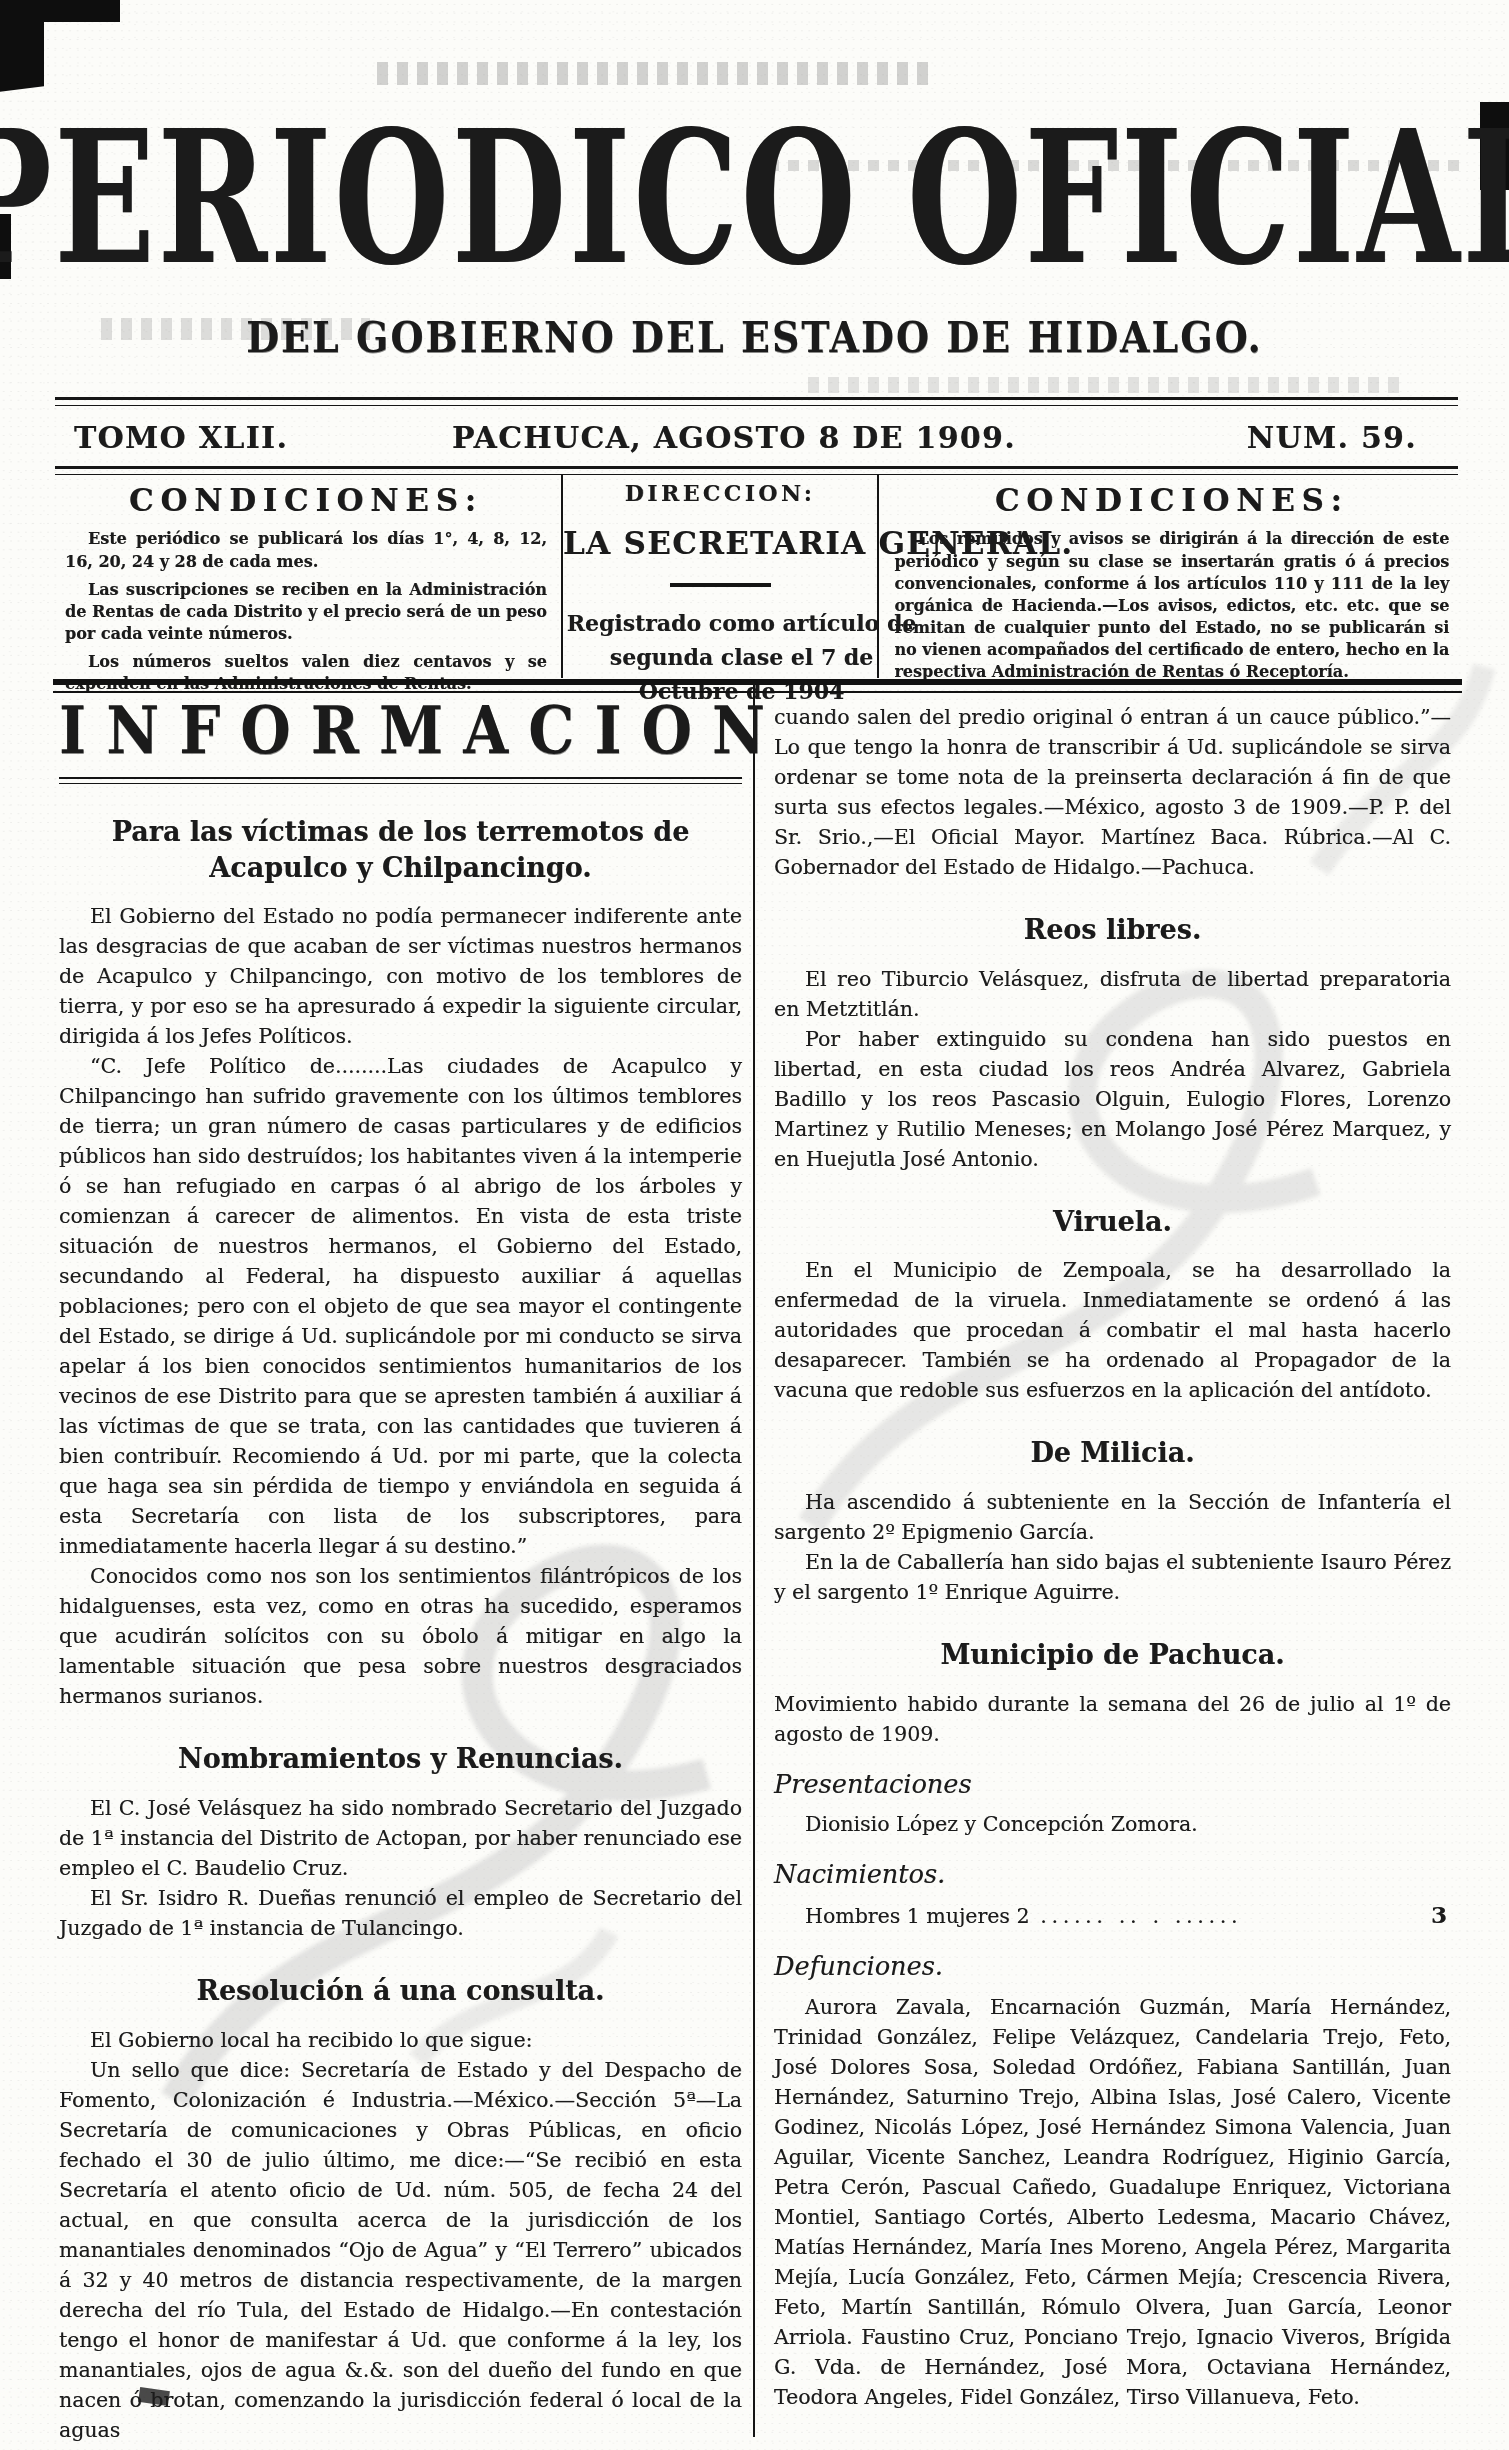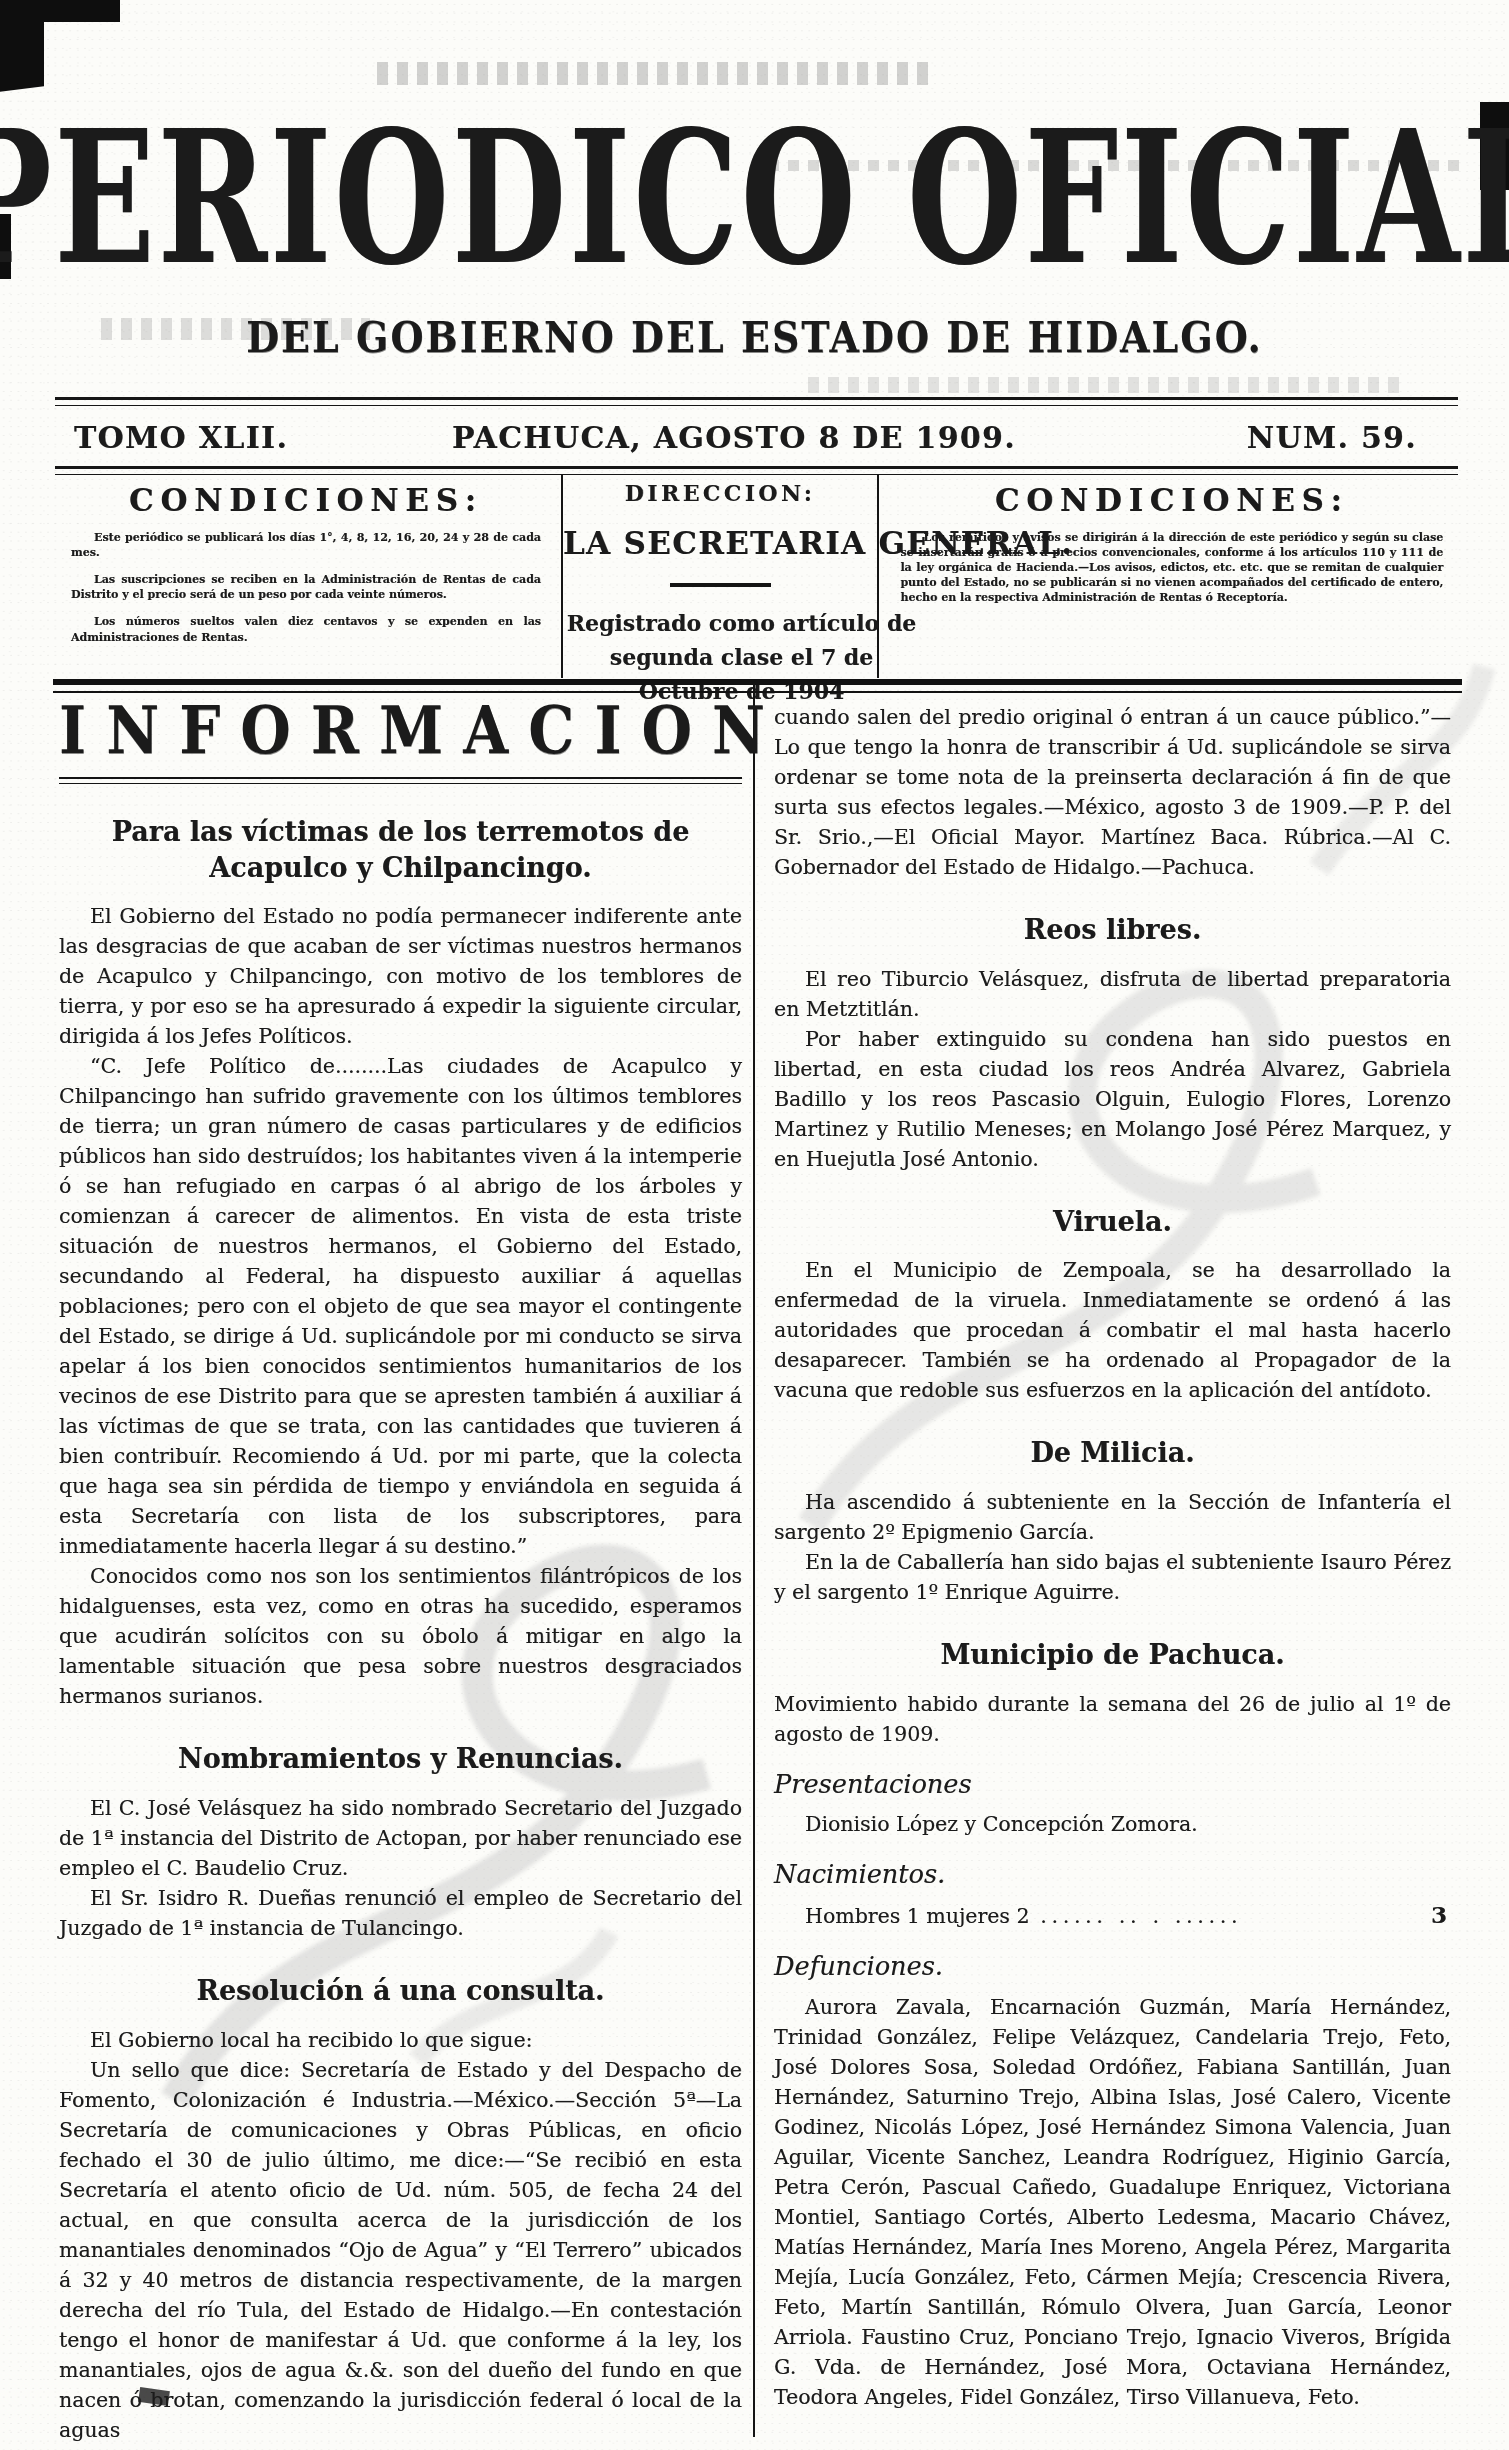--- a/index.html
+++ b/index.html
@@ -38,21 +38,21 @@
   .dateband .center{position:absolute;left:50%;top:9.4px;transform:translateX(-54%);letter-spacing:1.3px;white-space:nowrap;}
   .dateband .num{position:absolute;right:41px;top:9.4px;letter-spacing:1.3px;}
   
   .boxes{position:absolute;top:475px;left:55px;right:51px;height:203px;display:flex;}
   .box{box-sizing:border-box;}
   .box-l{width:506px;padding:1.3px 8px 0 4px;}
   .box-c{width:318px;border-left:2px solid #141414;border-right:2px solid #141414;
     text-align:center;padding-top:5.4px;}
   .box-r{flex:1;padding:1.3px 2.7px 0 9.4px;}
   .box-heading{font-size:31px;font-weight:bold;letter-spacing:6.7px;text-align:center;margin:5.4px 0 10.8px;}
-  .box-p{font-size:11px;line-height:1.38;font-weight:bold;text-align:justify;text-indent:23px;margin:12px;}
+  .box-p{font-size:16px;line-height:1.38;font-weight:bold;text-align:justify;text-indent:23px;margin:6px;}
   .dir-heading{font-size:22px;font-weight:bold;letter-spacing:3.4px;}
   .dir-line{font-size:31px;font-weight:bold;letter-spacing:1.3px;margin-top:19px;white-space:nowrap;}
   .dir-rule{width:101px;height:4px;background:#141414;margin:21.5px auto 19px;}
   .dir-note{font-size:22px;font-weight:bold;line-height:1.55;width:357px;margin:12px auto;}
   
   .col-divider{position:absolute;left:753px;top:683px;bottom:13.5px;width:2px;background:#141414;}
   .col-left{position:absolute;left:59px;top:693px;width:683px;}
   .col-right{position:absolute;left:774px;top:702px;width:677px;}
   .informacion{text-align:center;font-size:58px;font-weight:bold;letter-spacing:20px;
     transform:scaleY(1.12);transform-origin:top;white-space:nowrap;}

